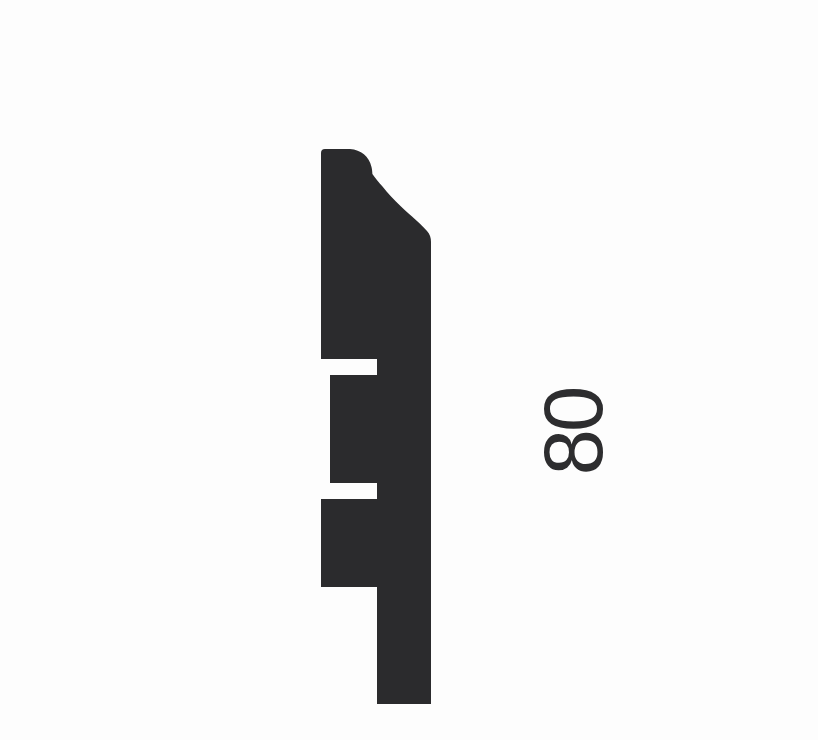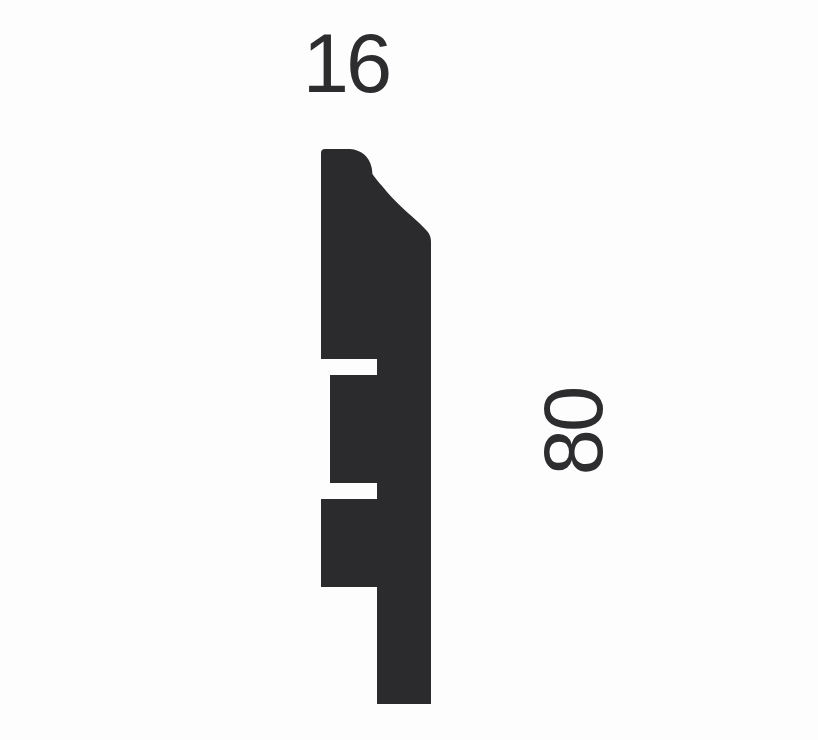--- a/index.html
+++ b/index.html
@@ -66,17 +66,16 @@
              L 377 499
              L 377 483
              L 330 483
              L 330 375
              L 377 375
              L 377 359
              L 321 359
              Z" fill="#2b2b2d"></path>
   </svg>
 
-  <div class="dim-label dim-width">16</div>
 
   <div class="dim-label dim-height">80</div>
 
 </div>
 
 </body></html>

